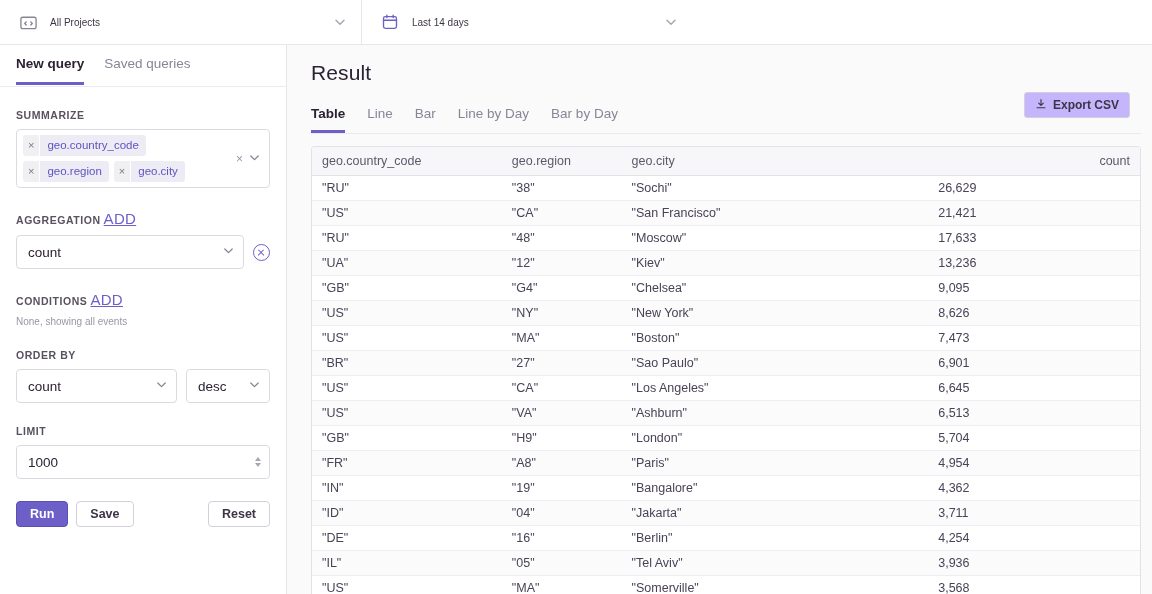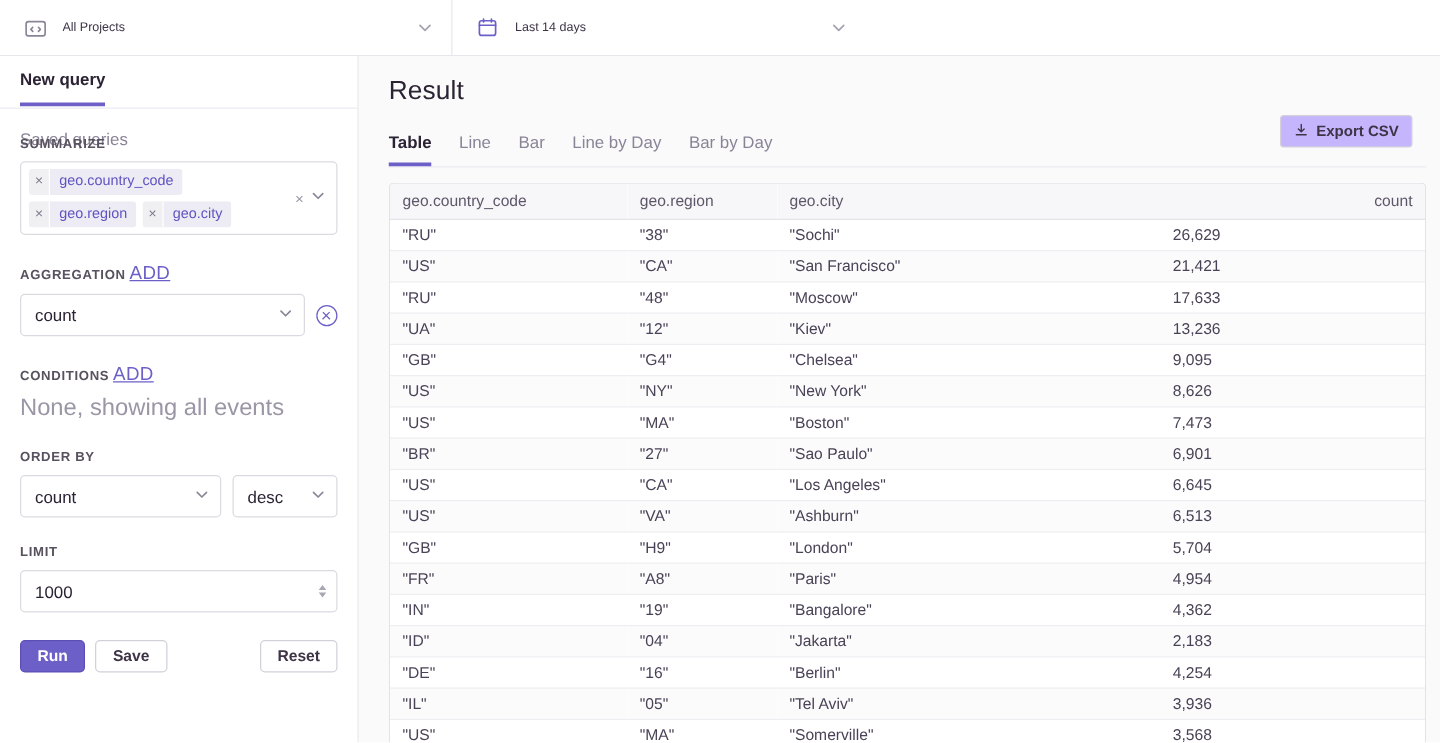--- a/index.html
+++ b/index.html
@@ -46,27 +46,26 @@
   .sidebar {
     width: 287px;
     flex: 0 0 287px;
     background: #ffffff;
     border-right: 1px solid #e7e6ea;
     padding: 0 16px;
     position: relative;
   }
   .tabs-row {
     display: flex;
-    gap: 8px;
+    gap: 20px;
     border-bottom: 1px solid #eceaef;
     margin: 0 -16px;
     padding: 0 16px;
     height: 42px;
     align-items: flex-start;
-    flex-direction: column;
   }
   .tab {
     font-size: 13.5px;
     padding: 11px 0 11px;
     color: #8a8497;
     cursor: pointer;
     border-bottom: 3px solid transparent;
     white-space: nowrap;
   }
   .tab.active { color: #2b2233; font-weight: bold; border-bottom-color: #6c5fc7; }
@@ -161,21 +160,21 @@
     position: relative;
     cursor: pointer;
   }
   .rounddel:before, .rounddel:after {
     content: ""; position: absolute; left: 3.2px; top: 7px;
     width: 8px; height: 1.4px; background: #6c5fc7;
   }
   .rounddel:before { transform: rotate(45deg); }
   .rounddel:after { transform: rotate(-45deg); }
 
-  .none-text { font-size: 19px; color: #9b96a5; margin-top: 2px; }
+  .none-text { font-size: 10px; color: #9b96a5; margin-top: 2px; }
 
   .numfield {
     position: relative;
     border: 1px solid #dcdae0;
     border-radius: 4px;
     height: 34px;
     display: flex;
     align-items: center;
     padding: 0 24px 0 11px;
     font-size: 13.5px;
@@ -524,21 +523,21 @@
             <tr>
               <td class="col-cc">"IN"</td>
               <td class="col-rg">"19"</td>
               <td class="col-ct">"Bangalore"</td>
               <td class="col-cnt">4,362</td>
             </tr>
             <tr>
               <td class="col-cc">"ID"</td>
               <td class="col-rg">"04"</td>
               <td class="col-ct">"Jakarta"</td>
-              <td class="col-cnt">2,183</td>
+              <td class="col-cnt">3,711</td>
             </tr>
             <tr>
               <td class="col-cc">"DE"</td>
               <td class="col-rg">"16"</td>
               <td class="col-ct">"Berlin"</td>
               <td class="col-cnt">4,254</td>
             </tr>
             <tr>
               <td class="col-cc">"IL"</td>
               <td class="col-rg">"05"</td>

